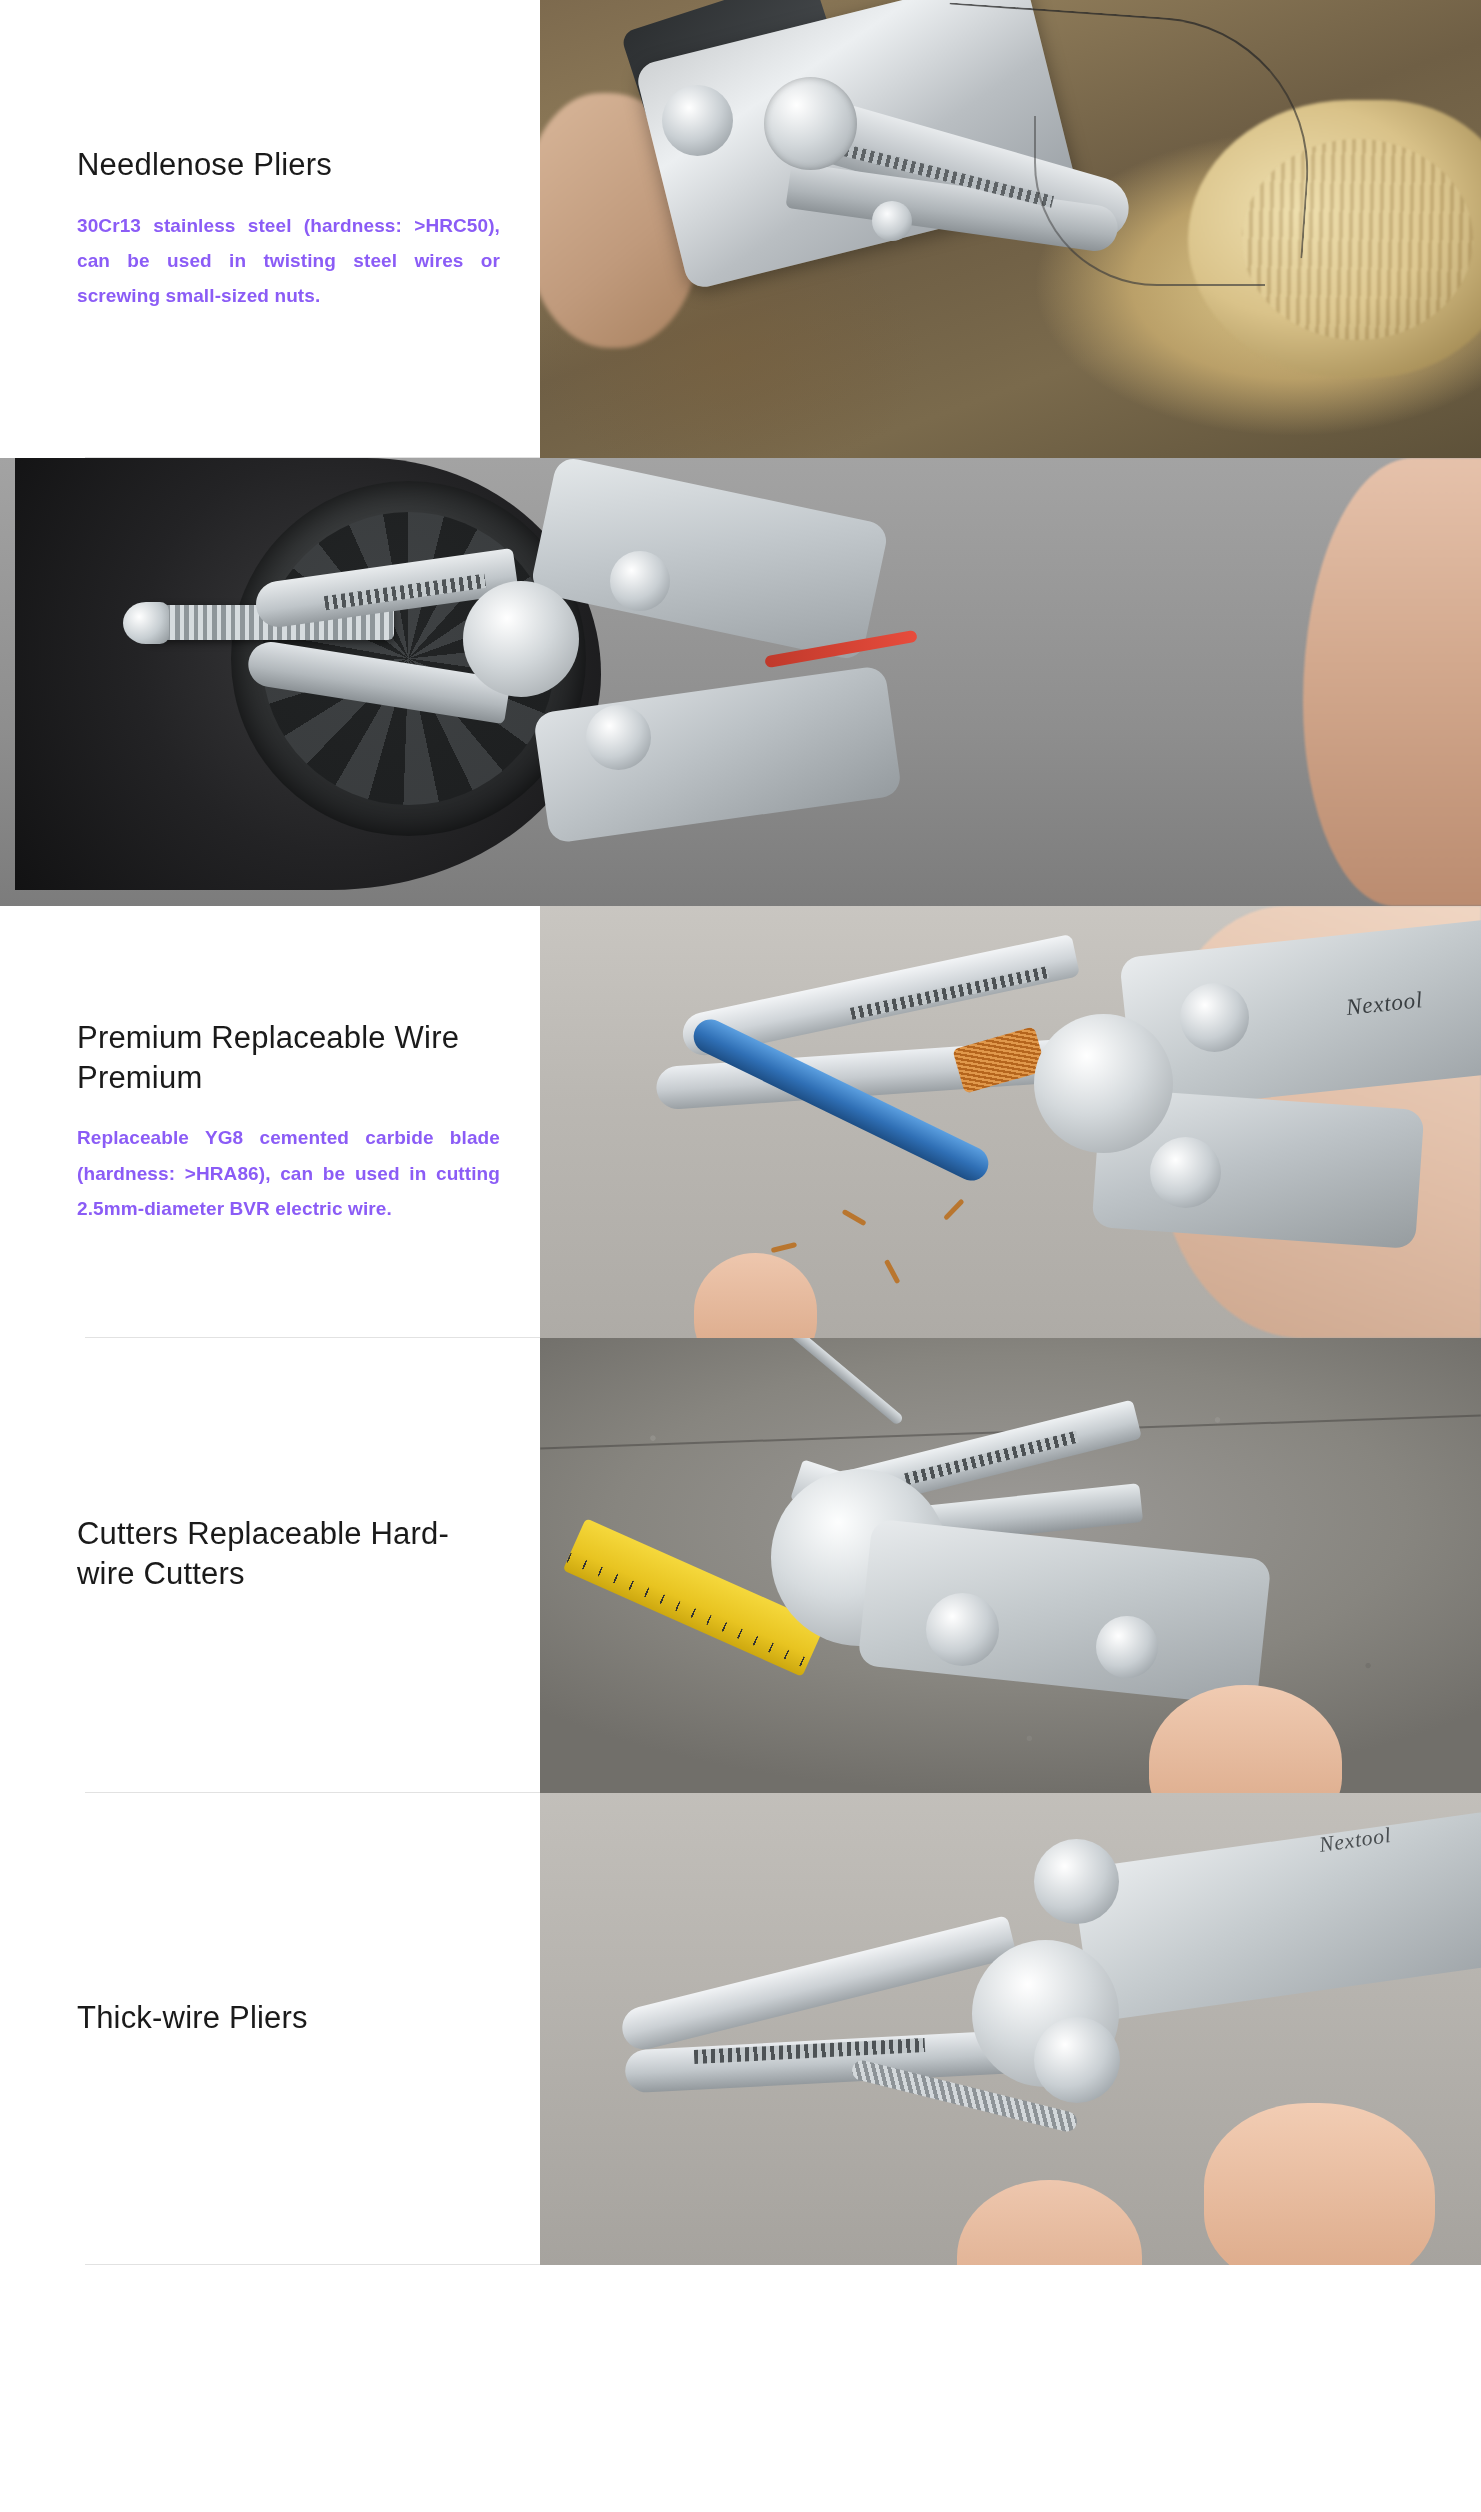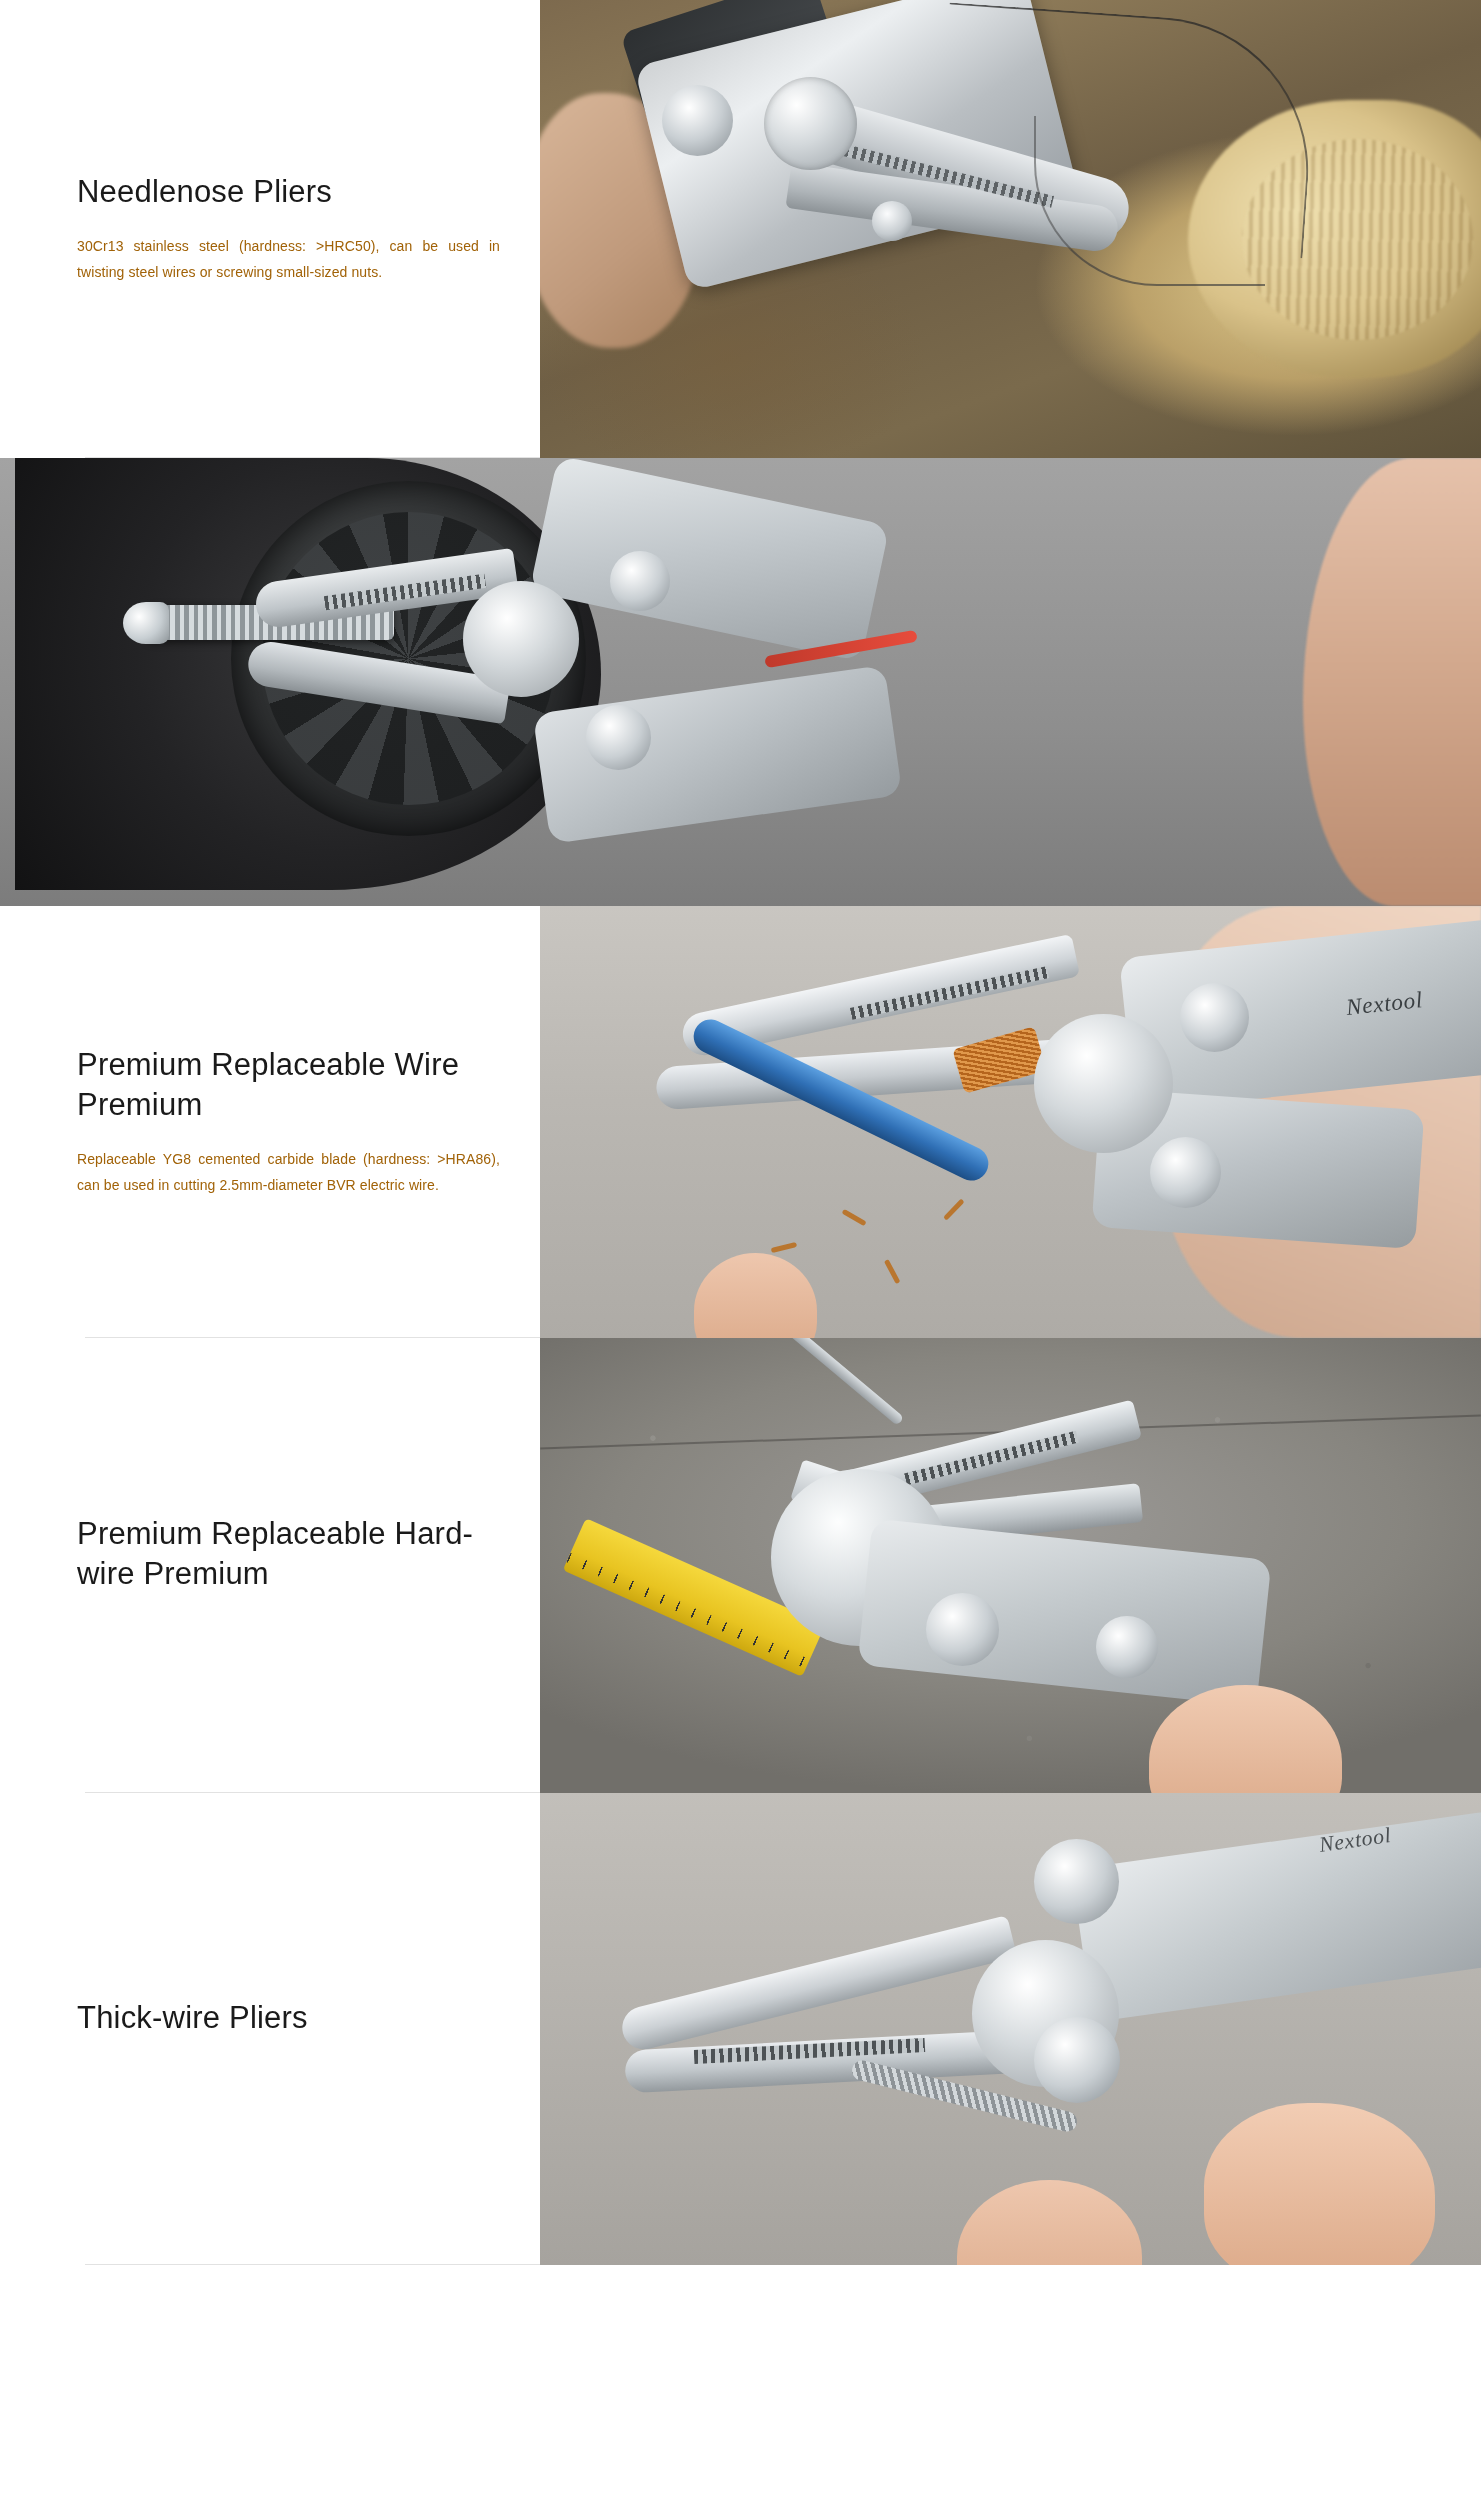--- a/index.html
+++ b/index.html
@@ -48,24 +48,24 @@
   .feature-title {
     font-size: 31px;
     line-height: 1.28;
     color: #1a1a1a;
     font-weight: 400;
     letter-spacing: 0.2px;
     margin-bottom: 23px;
   }
 
   .feature-desc {
-    font-size: 14px;
+    font-size: 19px;
     line-height: 1.85;
-    color: #a16207;
-    font-weight: 400;
+    color: #8b5cf6;
+    font-weight: 700;
     letter-spacing: 0.1px;
     max-width: 432px;
     text-align: justify;
   }
 
   .img-col {
     flex: 1 1 auto;
     width: 941px;
     position: relative;
     overflow: hidden;
@@ -575,21 +575,21 @@
         <div class="bolt3a"></div>
         <div class="bolt3b"></div>
         <div class="brandtext">Nextool</div>
         <div class="thumb"></div>
       </div>
     </div>
   </div>
 
   <div class="feature-row" style="height:455px;">
     <div class="text-col">
-      <div class="feature-title">Premium Replaceable Hard-wire Premium</div>
+      <div class="feature-title">Cutters Replaceable Hard-wire Cutters</div>
     </div>
     <div class="img-col">
       <div class="photo p4">
         <div class="speckle"></div>
         <div class="crack"></div>
         <div class="tape"></div>
         <div class="tapehook"></div>
         <div class="rod"></div>
         <div class="jaw4a"></div>
         <div class="jaw4b"></div>

